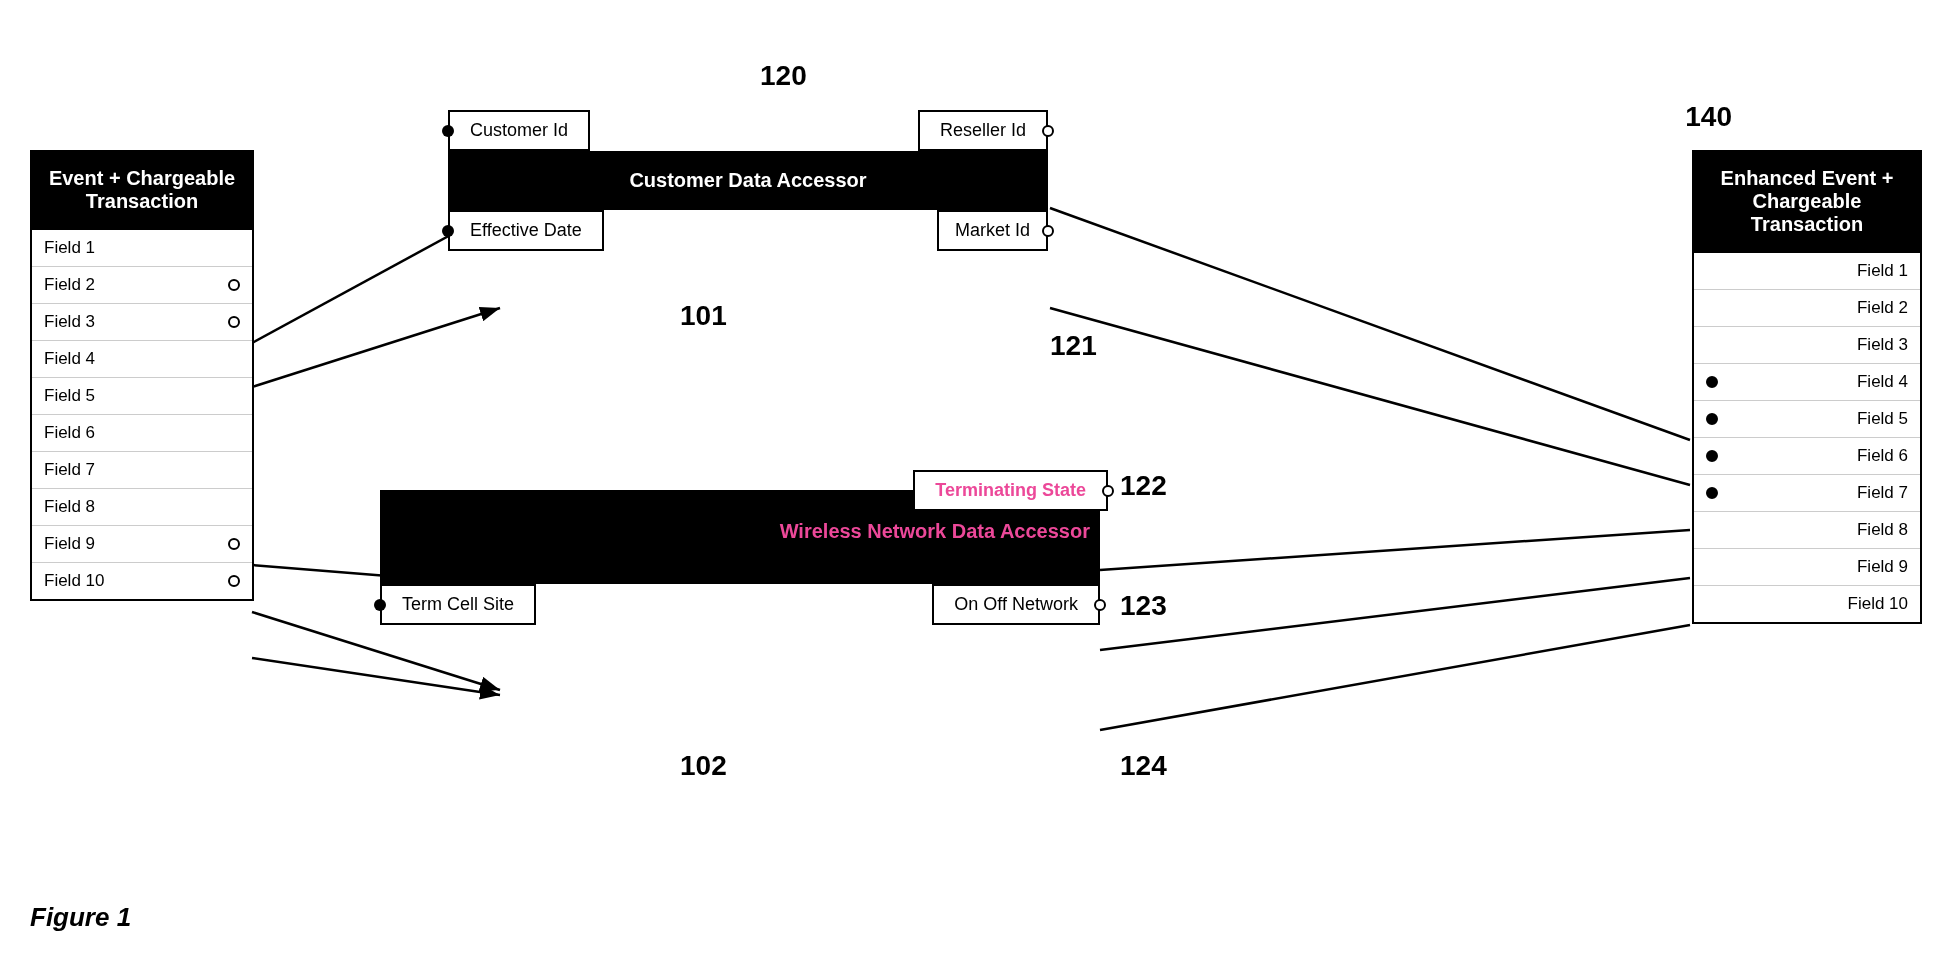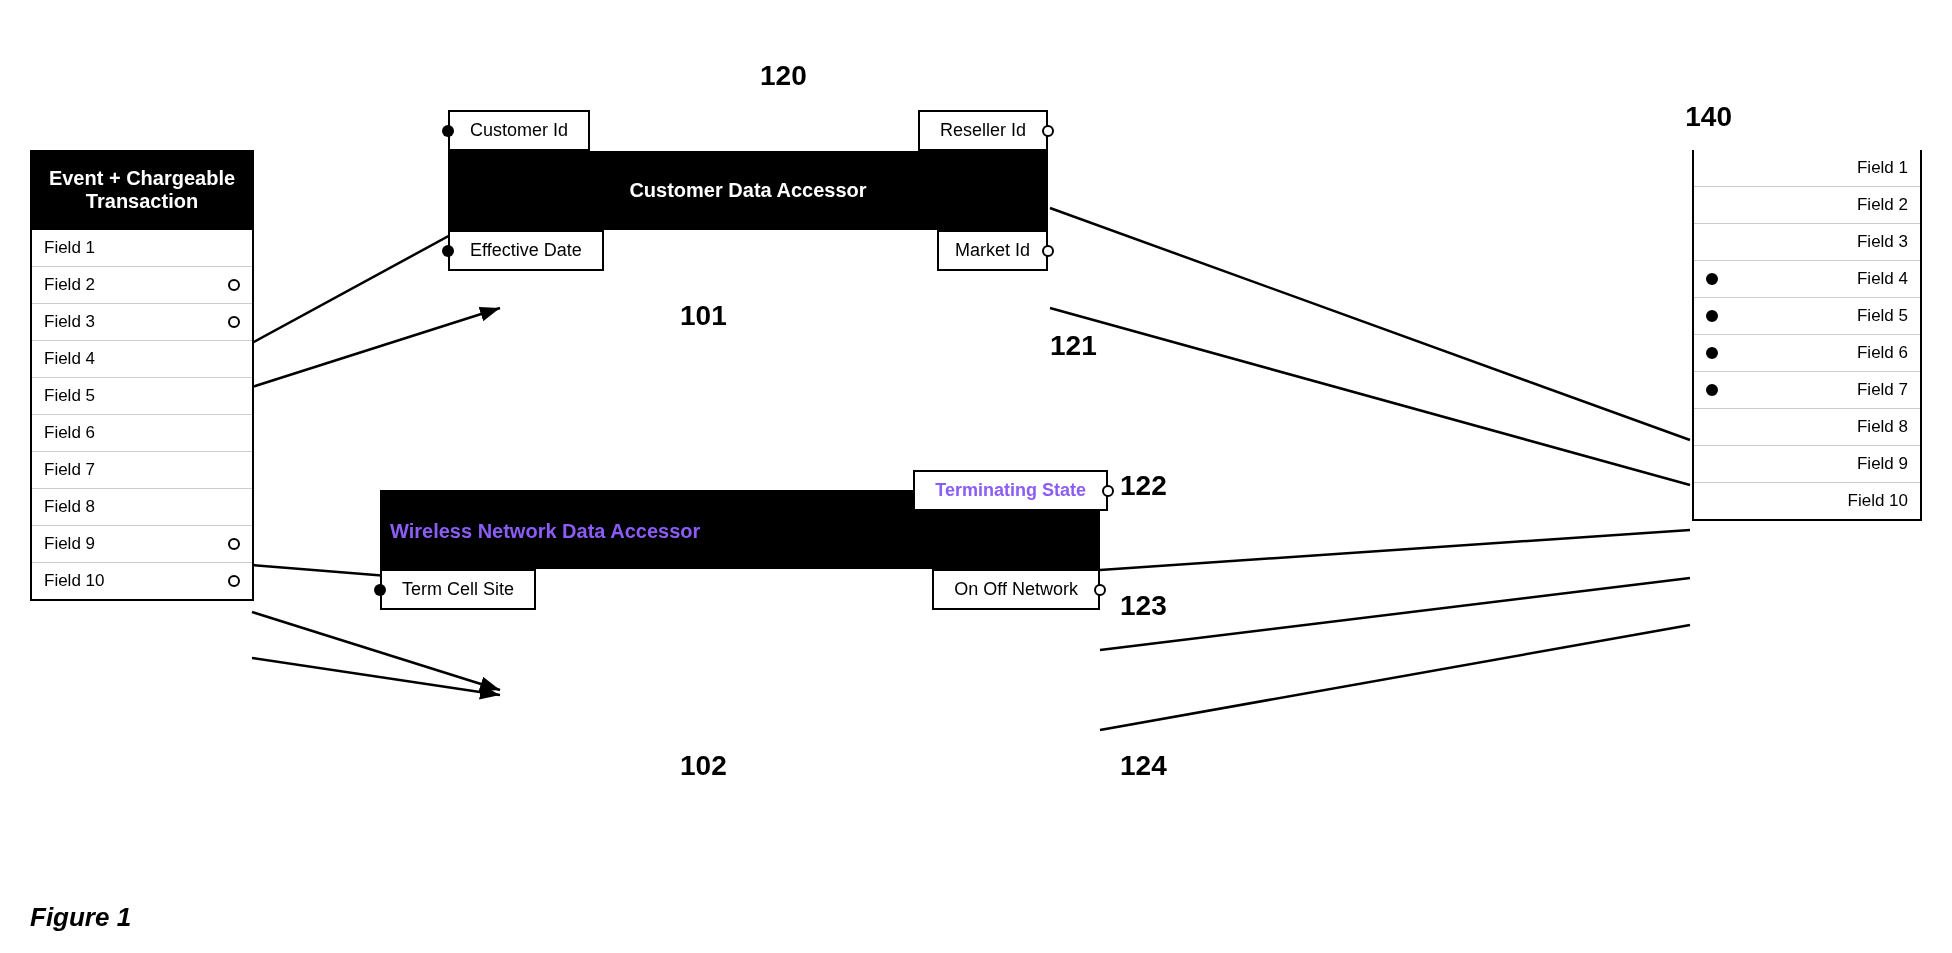--- a/index.html
+++ b/index.html
@@ -186,21 +186,21 @@
         <span style="position:absolute; left:-8px; top:50%; transform:translateY(-50%); width:12px; height:12px; border-radius:50%; background:#000;"></span>
         <span>Customer Id</span>
       </div>
 
       <div style="position:relative; background:#fff; border:2px solid #000; padding:8px 20px; font-size:18px; display:inline-flex; align-items:center;">
         <span>Reseller Id</span>
         <span style="position:absolute; right:-8px; top:50%; transform:translateY(-50%); width:12px; height:12px; border-radius:50%; background:#fff; border:2px solid #000;"></span>
       </div>
     </div>
 
-    <div style="background:#000; padding:28px 10px; text-align:center; color:#fff; font-size:20px; font-weight:bold; margin-top:0;">
+    <div style="background:#000; padding:18px 10px; text-align:center; color:#fff; font-size:20px; font-weight:bold; margin-top:0;">
       <span>Customer Data Accessor</span>
     </div>
 
     <div style="display:flex; justify-content:space-between; margin-top:0;">
 
       <div style="position:relative; background:#fff; border:2px solid #000; padding:8px 20px; font-size:18px; display:inline-flex; align-items:center;">
         <span style="position:absolute; left:-8px; top:50%; transform:translateY(-50%); width:12px; height:12px; border-radius:50%; background:#000;"></span>
         <span>Effective Date</span>
       </div>
 
@@ -211,21 +211,21 @@
     </div>
   </div>
 
   <div class="ref-number" style="left: 680px; top: 270px;">101</div>
 
   <div class="ref-number" style="left: 1050px; top: 300px;">121</div>
 
   <div style="position:absolute; left:380px; top:460px; width:720px;">
 
 
-    <div style="background:#000; padding:30px 10px 26px 10px; text-align:left; color:#8b5cf6; font-size:20px; font-weight:bold; position:relative;">
+    <div style="background:#000; padding:30px 10px 41px 10px; text-align:right; color:#ec4899; font-size:20px; font-weight:bold; position:relative;">
       
       <div style="position:absolute; top:-20px; right:-8px; background:#fff; border:2px solid #000; padding:8px 20px; font-size:18px; display:inline-flex; align-items:center;">
         <span>Terminating State</span>
         <span style="position:absolute; right:-8px; top:50%; transform:translateY(-50%); width:12px; height:12px; border-radius:50%; background:#fff; border:2px solid #000;"></span>
       </div>
       <span>Wireless Network  Data Accessor</span>
     </div>
 
     <div style="display:flex; justify-content:space-between; margin-top:0;text-align:center;">
 
@@ -243,20 +243,21 @@
 
   <div class="ref-number" style="left: 1120px; top: 440px;">122</div>
 
   <div class="ref-number" style="left: 1120px; top: 560px;">123</div>
 
   <div class="ref-number" style="left: 680px; top: 720px;">102</div>
 
   <div class="ref-number" style="left: 1120px; top: 720px;">124</div>
 
   <div class="right-box">
+    <div class="box-header">Enhanced Event + Chargeable Transaction</div>
     <div class="box-fields">
       <div class="field-row">
         <span class="dot-none"></span>
         <span>Field 1</span>
       </div>
       <div class="field-row">
         <span class="dot-none"></span>
         <span>Field 2</span>
       </div>
       <div class="field-row">

